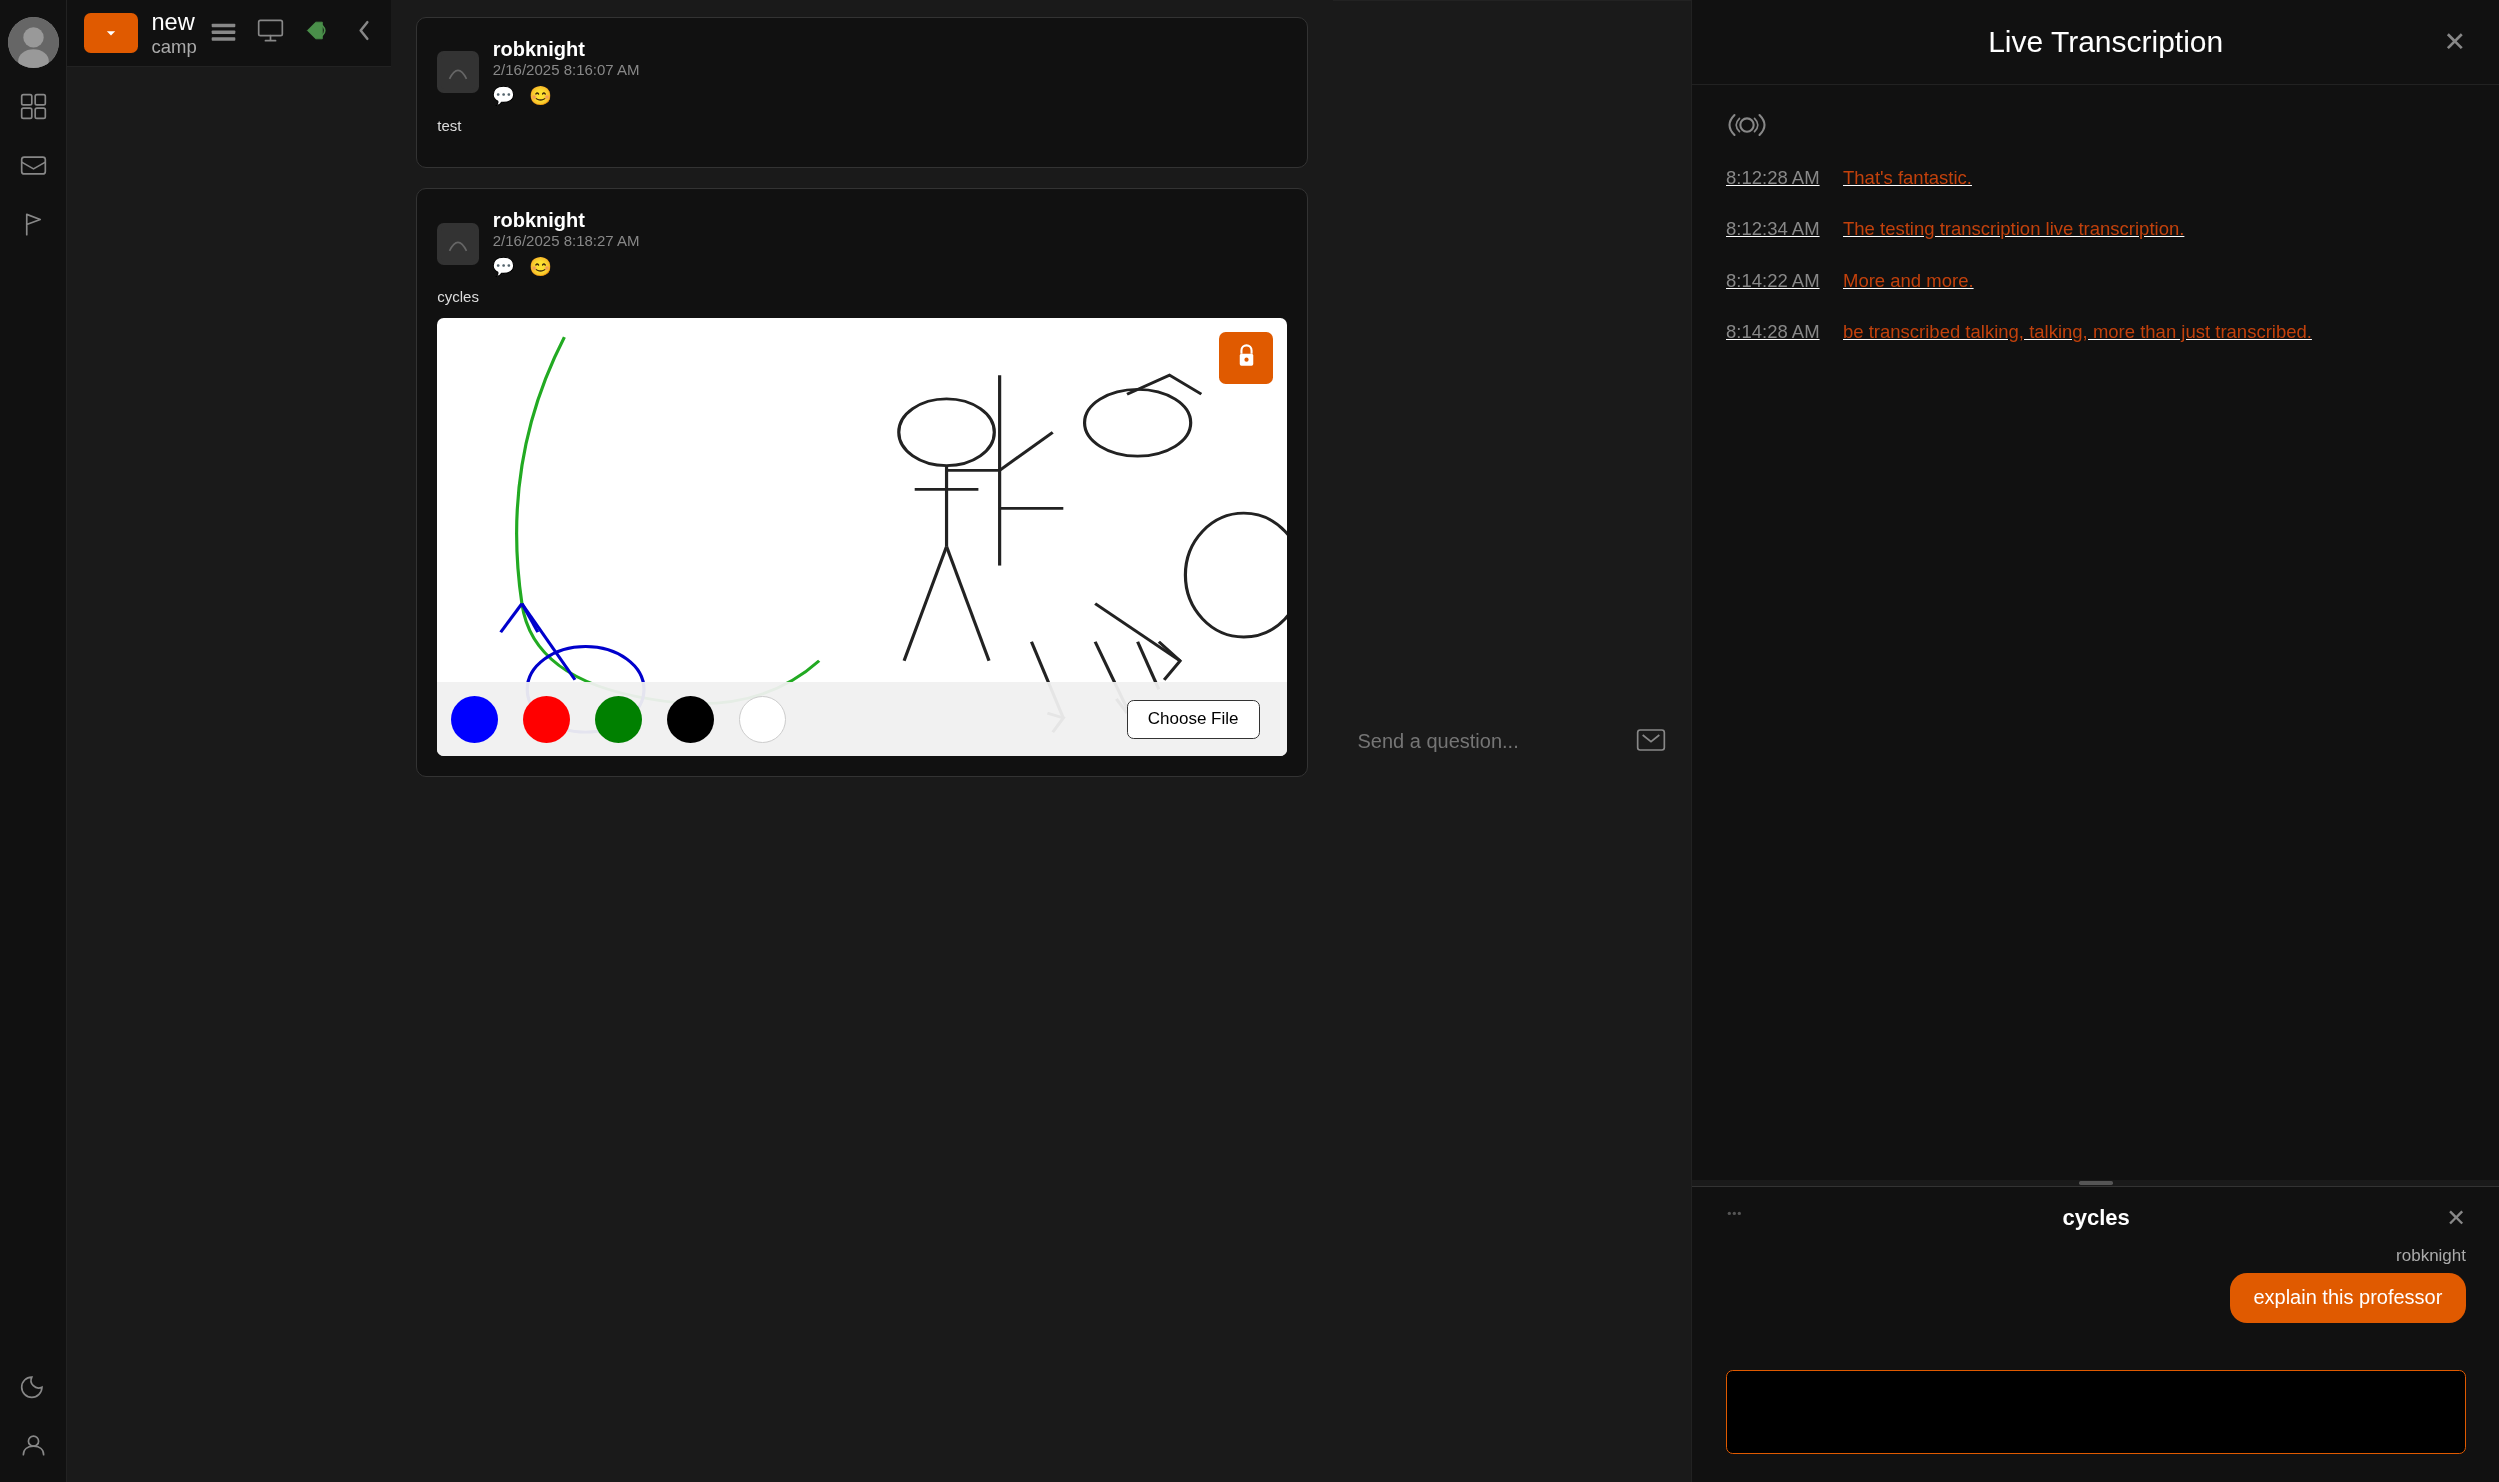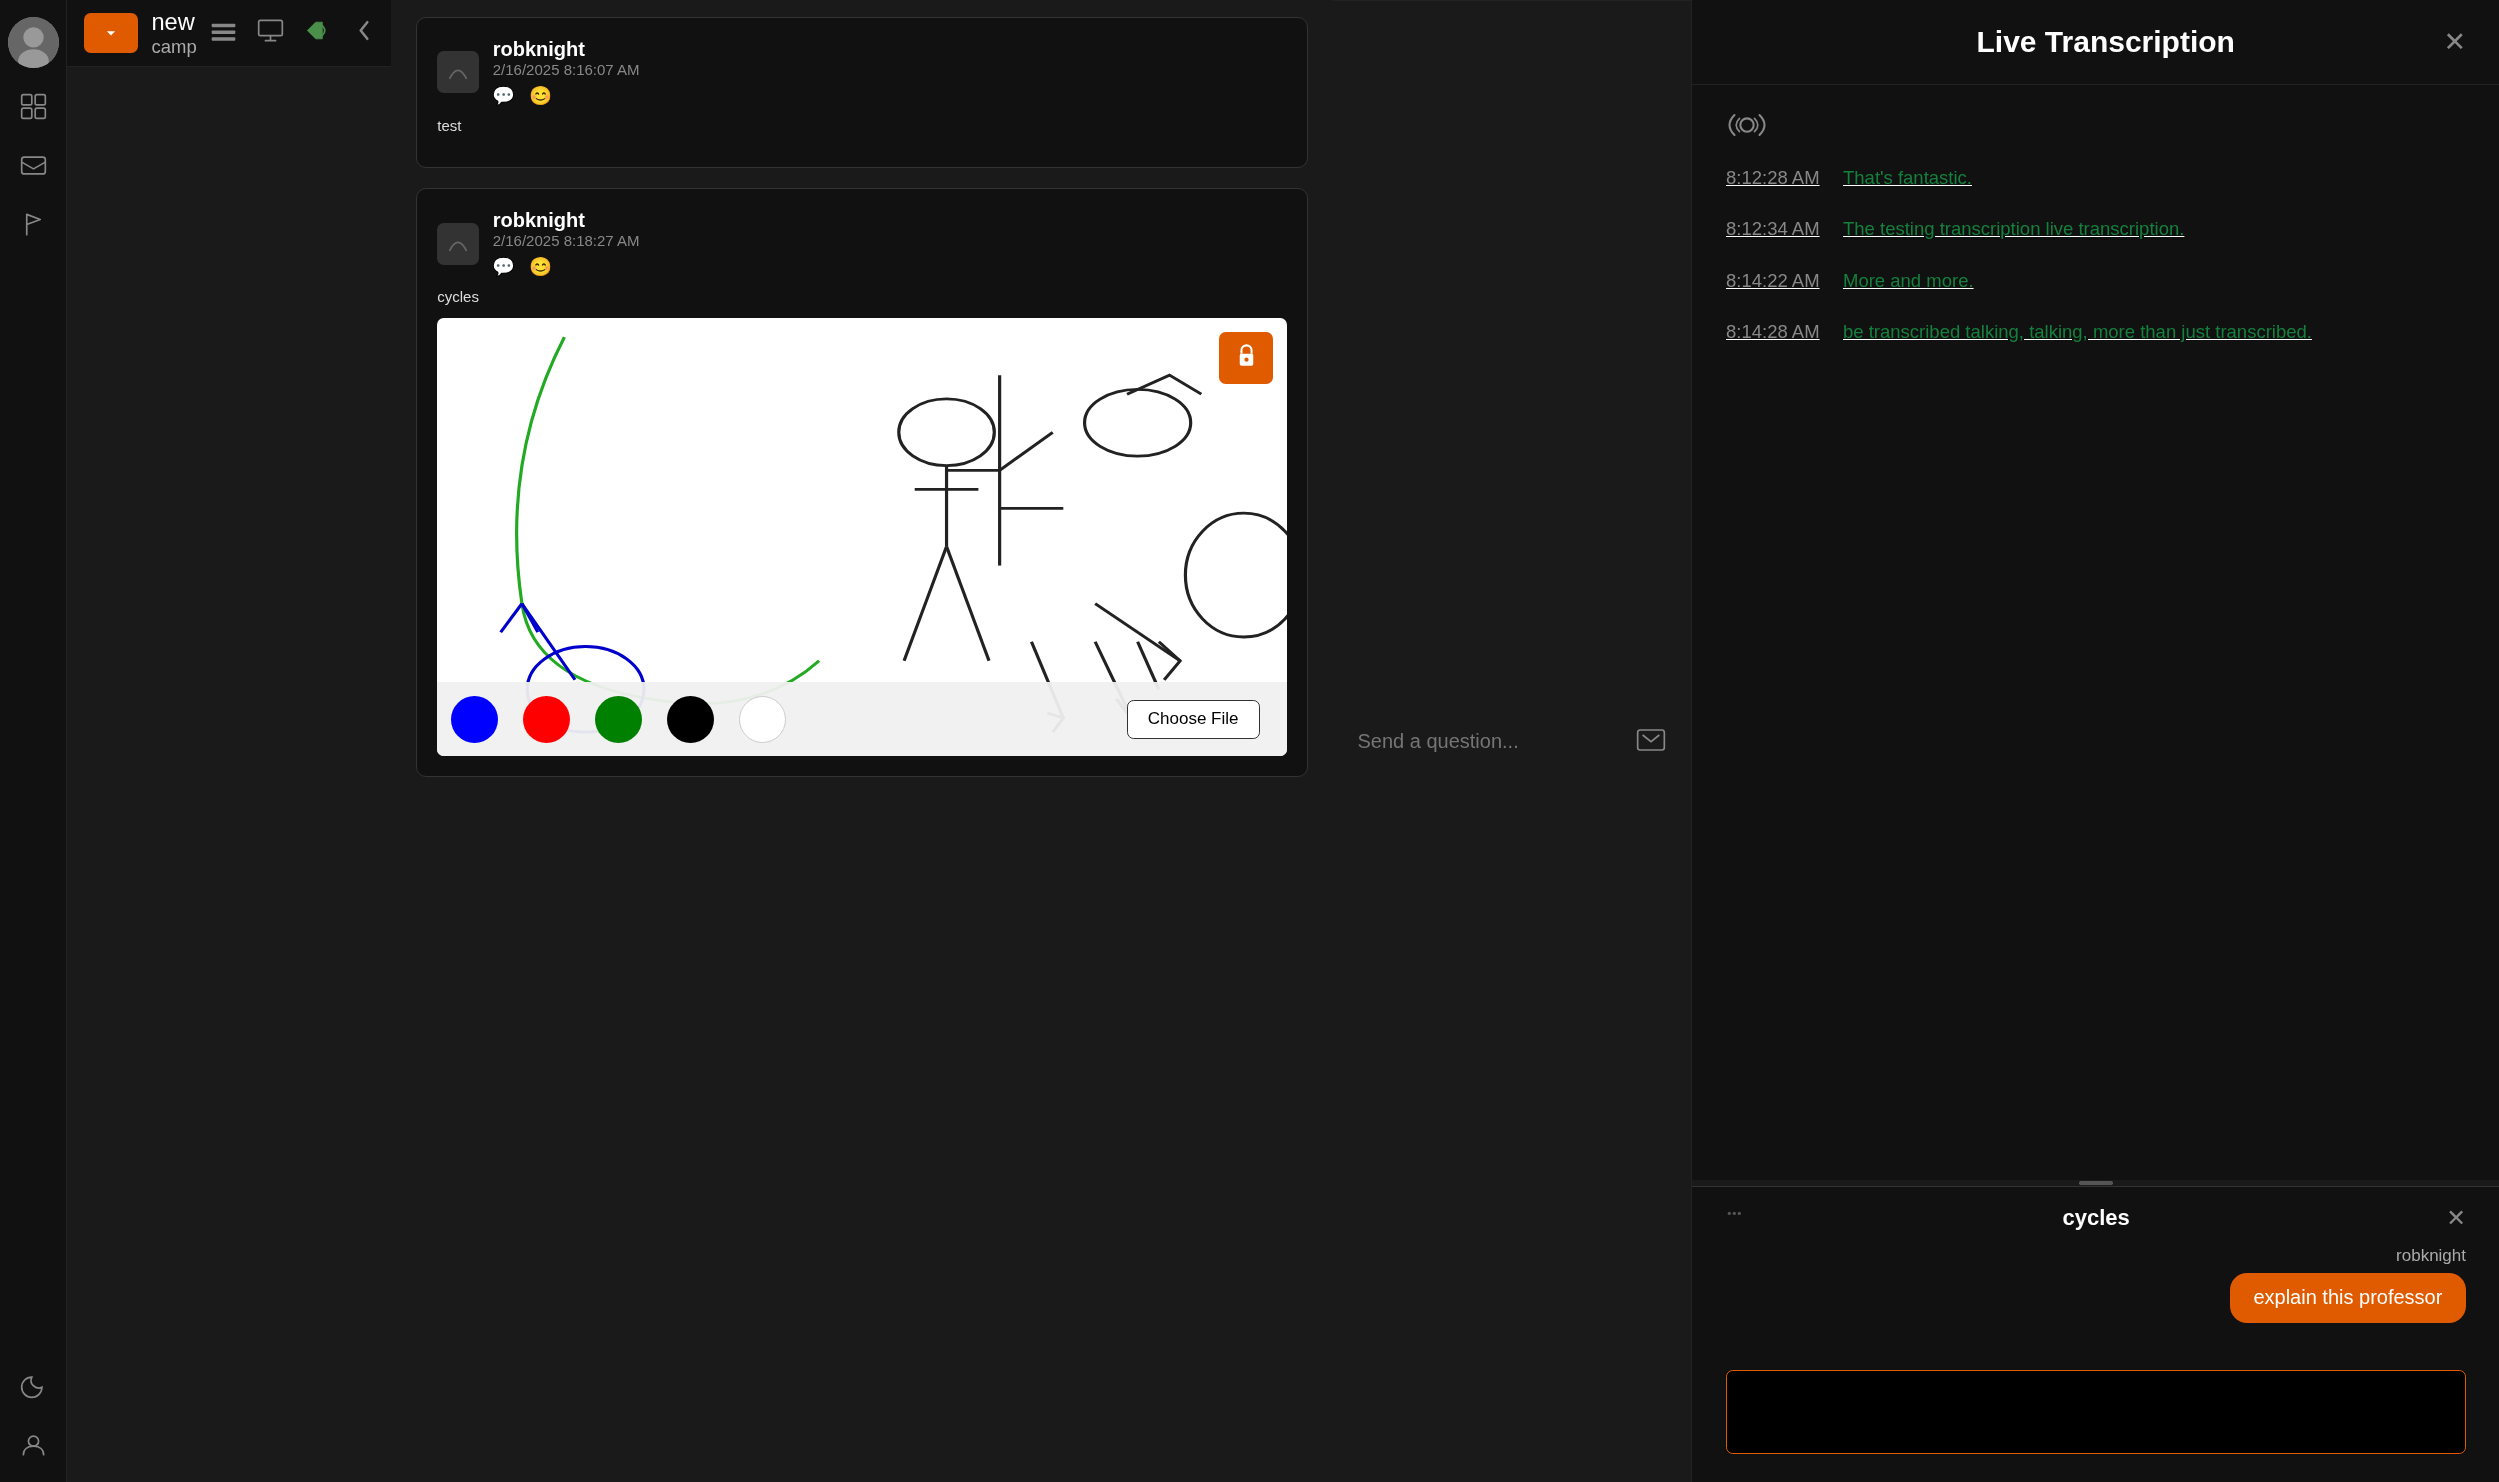--- a/index.html
+++ b/index.html
@@ -242,21 +242,21 @@
 
     .panel-header {
       display: flex;
       align-items: center;
       justify-content: space-between;
       padding: 25px 34px;
       border-bottom: 0.8px solid #222;
     }
     .panel-title {
       font-size: 30px;
-      font-weight: 700;
+      font-weight: 400;
       color: #fff;
       text-align: center;
       flex: 1;
     }
     .close-btn {
       background: none;
       border: none;
       color: #888;
       font-size: 27px;
       cursor: pointer;
@@ -279,21 +279,21 @@
       align-items: center;
       text-decoration: underline;
     }
     .transcript-time {
       color: #888;
       font-size: 18.5px;
       min-width: 101px;
       flex-shrink: 0;
     }
     .transcript-text {
-      color: #15803d;
+      color: #c2410c;
       font-size: 18.5px;
       line-height: 1.5;
     }
 
     
     .cycles-panel {
       border-top: 0.8px solid #333;
       padding: 17px 34px;
     }
     .cycles-panel-header {

